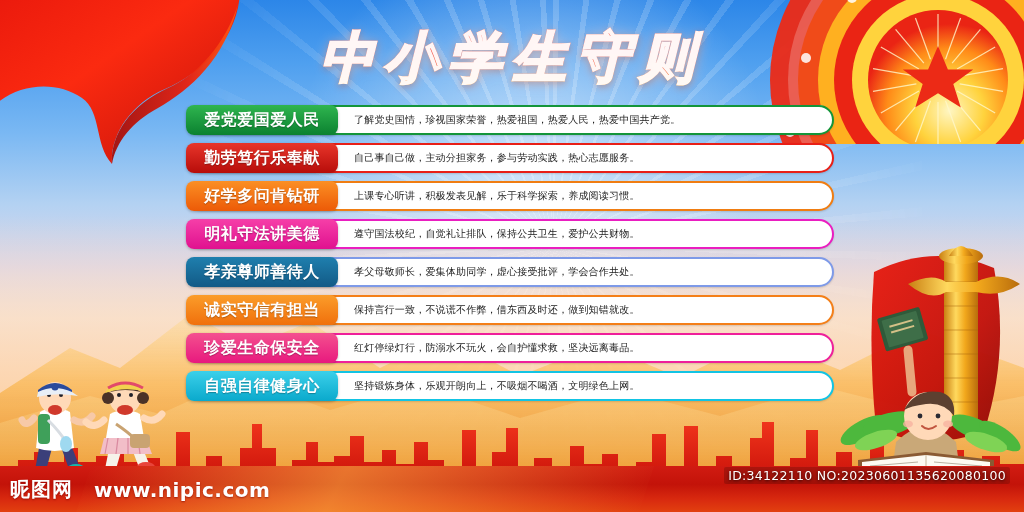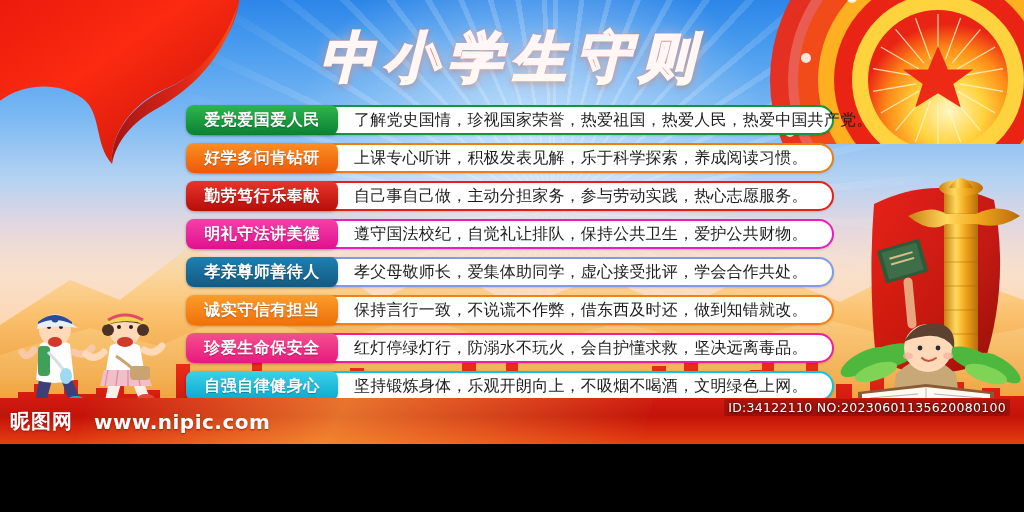--- a/index.html
+++ b/index.html
@@ -1,19 +1,19 @@
 <!DOCTYPE html>
 <html lang="zh"><head>
 <meta charset="utf-8">
 <title>中小学生守则</title>
 <style>
   html,body{margin:0;padding:0;background:#000;}
   *{box-sizing:border-box;}
   #stage{
-    position:relative;width:1024px;height:444px;overflow:hidden;
+    position:relative;width:1024px;height:512px;overflow:hidden;
     font-family:"DejaVu Sans","Liberation Sans",sans-serif;
   }
 
   
   .sky{
     position:absolute;inset:0;
     background:
       linear-gradient(180deg,
         #2c86e8 0%, #4e9fef 12%, #7ab8f3 26%,
         #b4d2f2 40%, #dcd6ea 52%, #f2e2dd 62%,
@@ -94,21 +94,21 @@
     display:flex;align-items:center;justify-content:center;
     font-weight:700;font-size:16px;letter-spacing:.5px;
     text-shadow:0 1px 1px rgba(0,0,0,.28);
     box-shadow:0 1px 3px rgba(0,0,0,.25);
   }
   .desc{
     position:relative;z-index:2;
     flex:1 1 auto;
     display:flex;align-items:center;
     padding-left:16px;
-    color:#1d1d1d;font-size:16px;letter-spacing:.2px;
+    color:#1d1d1d;font-size:10px;letter-spacing:.2px;
     white-space:nowrap;
   }
 
   
   .kids{position:absolute;left:4px;bottom:24px;width:180px;height:120px;z-index:8;pointer-events:none;}
   .kids svg{width:100%;height:100%;display:block;}
 
   
   .right-scene{position:absolute;right:0;bottom:10px;width:190px;height:270px;z-index:8;pointer-events:none;}
   .right-scene svg{width:100%;height:100%;display:block;}
@@ -250,29 +250,29 @@
   <div class="title-wrap">
     <div class="title">中小学生守则</div>
   </div>
 
   <div class="rules" id="rules-list">
       <div class="rule-row" style="--c: #14953a;">
         <div class="pill"></div>
         <div class="badge" style="--c1: #2fb54f; --c2: #0b8130;">爱党爱国爱人民</div>
         <div class="desc">了解党史国情，珍视国家荣誉，热爱祖国，热爱人民，热爱中国共产党。</div>
       </div>
+      <div class="rule-row" style="--c: #e81f17;">
+        <div class="pill"></div>
+        <div class="badge" style="--c1: #e8352a; --c2: #b70d0a;">勤劳笃行乐奉献</div>
+        <div class="desc">自己事自己做，主动分担家务，参与劳动实践，热心志愿服务。</div>
+      </div>
       <div class="rule-row" style="--c: #f07d12;">
         <div class="pill"></div>
         <div class="badge" style="--c1: #fb8f24; --c2: #ec5a07;">好学多问肯钻研</div>
         <div class="desc">上课专心听讲，积极发表见解，乐于科学探索，养成阅读习惯。</div>
-      </div>
-      <div class="rule-row" style="--c: #e81f17;">
-        <div class="pill"></div>
-        <div class="badge" style="--c1: #e8352a; --c2: #b70d0a;">勤劳笃行乐奉献</div>
-        <div class="desc">自己事自己做，主动分担家务，参与劳动实践，热心志愿服务。</div>
       </div>
       <div class="rule-row" style="--c: #ea1ec0;">
         <div class="pill"></div>
         <div class="badge" style="--c1: #f63fa8; --c2: #e0118f;">明礼守法讲美德</div>
         <div class="desc">遵守国法校纪，自觉礼让排队，保持公共卫生，爱护公共财物。</div>
       </div>
       <div class="rule-row" style="--c: #7e9ae8;">
         <div class="pill"></div>
         <div class="badge" style="--c1: #1f7fae; --c2: #125a86;">孝亲尊师善待人</div>
         <div class="desc">孝父母敬师长，爱集体助同学，虚心接受批评，学会合作共处。</div>

